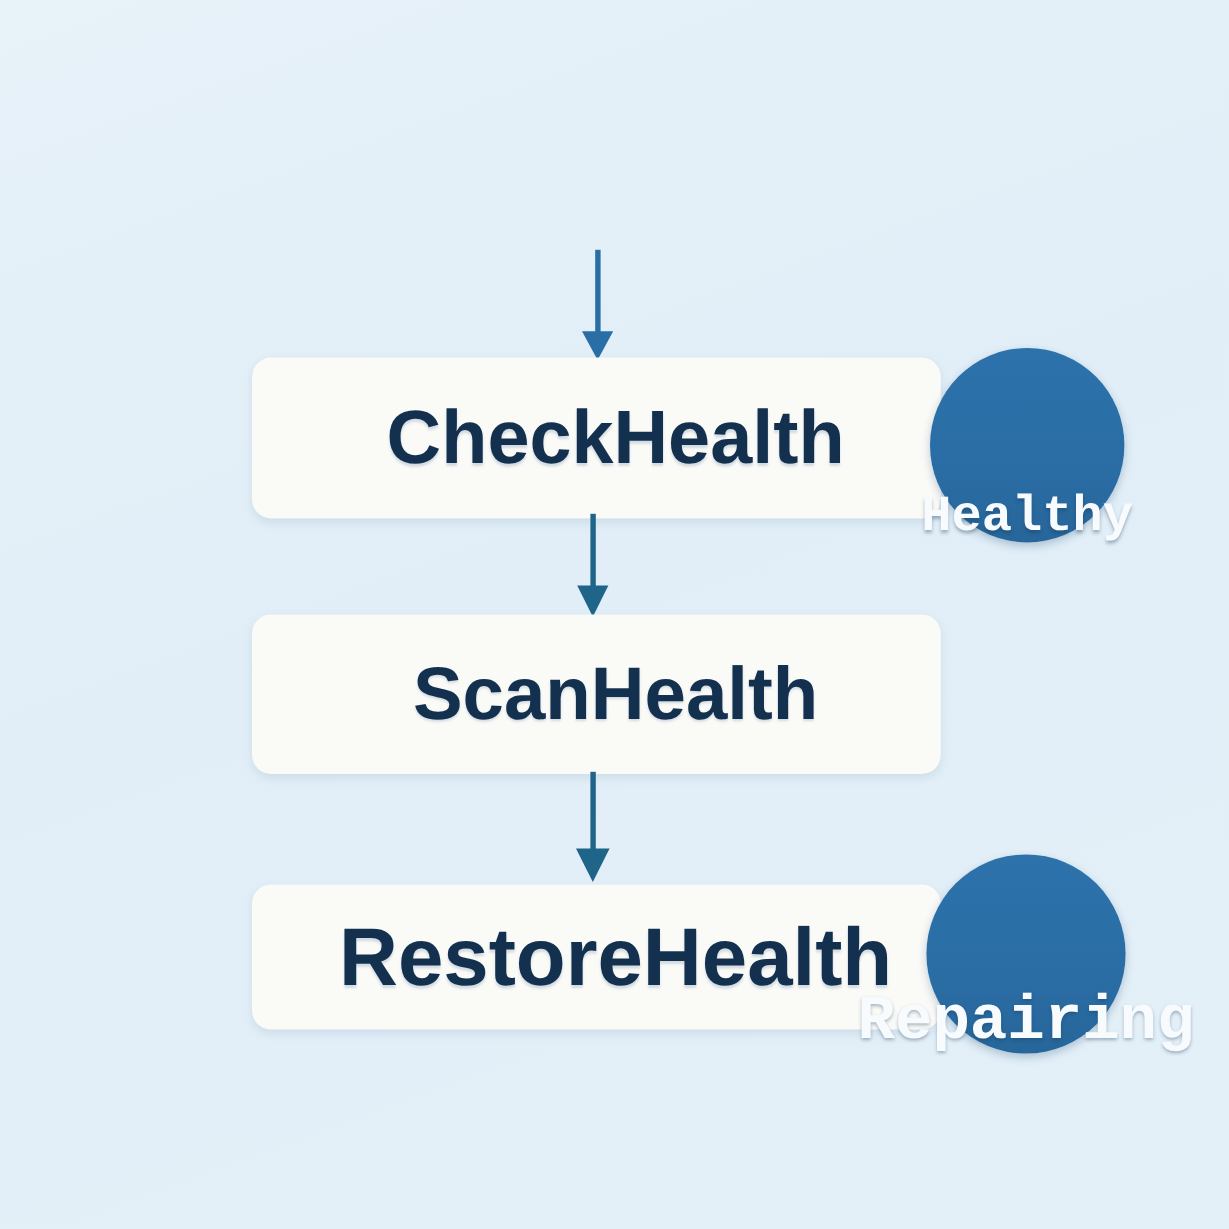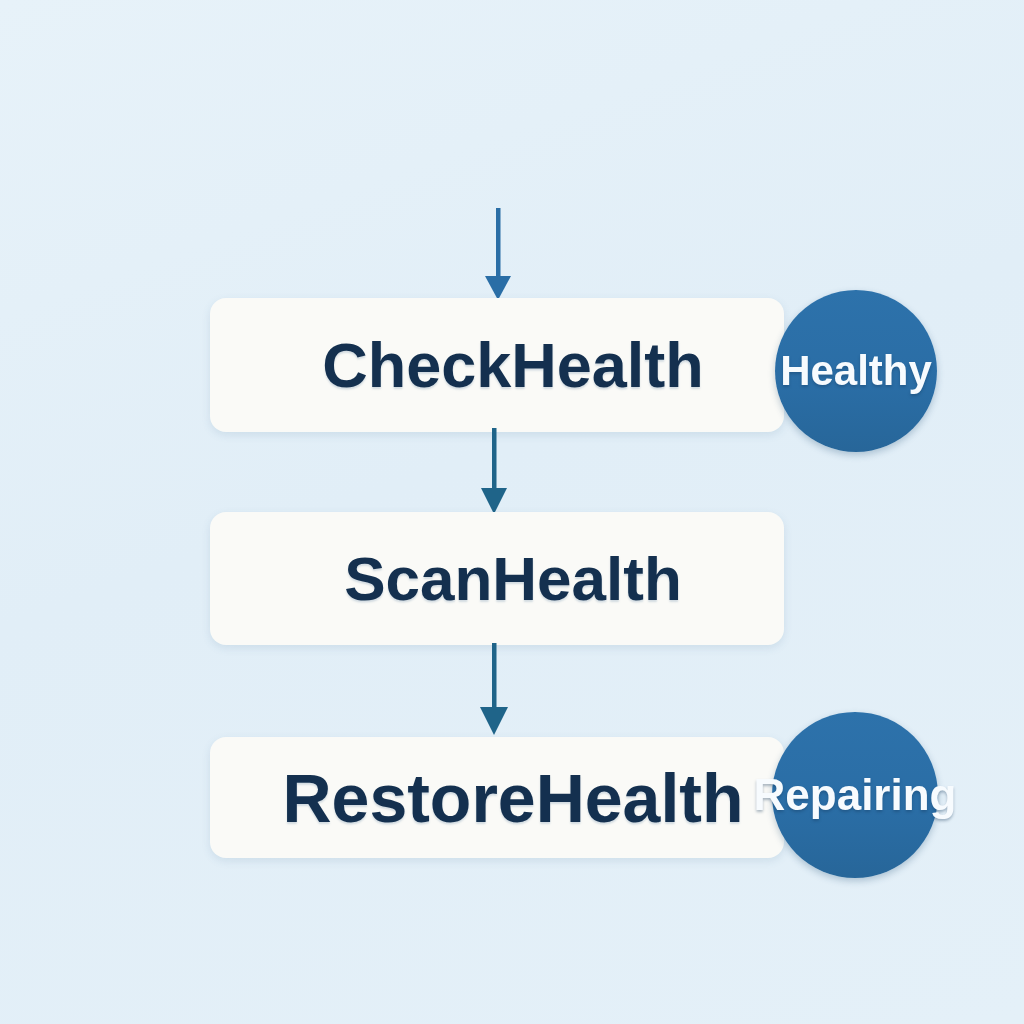--- a/index.html
+++ b/index.html
@@ -73,35 +73,36 @@
   .card-2 .card-label { font-size: 62px; }
   .card-3 .card-label { font-size: 68px; }
 
   
   .badge {
     position: absolute;
     border-radius: 50%;
     background: linear-gradient(180deg, #2d72ab 0%, #2a6da5 60%, #276699 100%);
     box-shadow: 0 3px 7px rgba(30,75,115,0.28);
     display: flex;
-    align-items: center;
+    align-items: flex-end;
     justify-content: center;
+    font-family: Liberation Mono, monospace;
   }
   .badge-healthy   { left: 775px; top: 290px; width: 162px; height: 162px; }
   .badge-repairing { left: 772px; top: 712px; width: 166px; height: 166px; }
 
   .badge-label {
     color: #f7fbfe;
     font-weight: 700;
     line-height: 1;
     white-space: nowrap;
     text-shadow: 0 2px 3px rgba(20,55,90,0.35);
   }
   .badge-healthy .badge-label   { font-size: 42px; }
-  .badge-repairing .badge-label { font-size: 44px; }
+  .badge-repairing .badge-label { font-size: 52px; }
 
   
   .connector {
     position: absolute;
     pointer-events: none;
   }
 </style>
 </head>
 <body>
 

